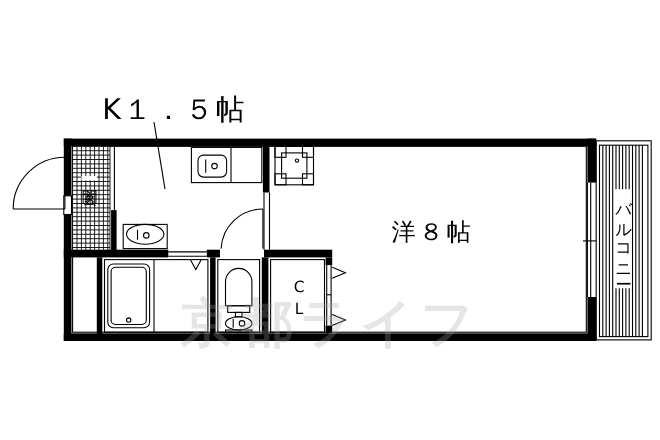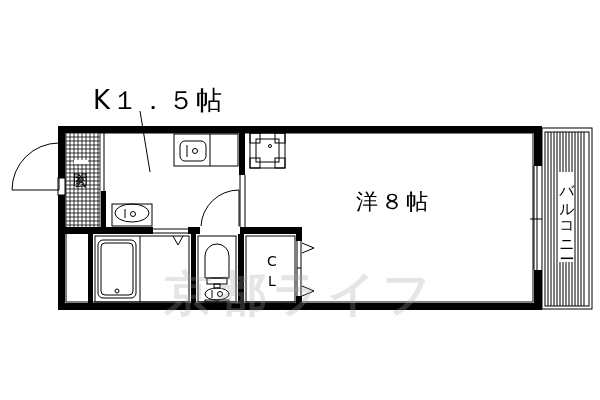--- a/index.html
+++ b/index.html
@@ -1,20 +1,20 @@
 <!DOCTYPE html>
 <html><head>
   <meta charset="utf-8">
   <style>
     html, body { margin: 0; padding: 0; background: #ffffff; }
     body { width: 600px; height: 400px; overflow: hidden; position: relative; font-family: "DejaVu Sans", sans-serif; }
     #plan { position: absolute; left: 0; top: 0; width: 600px; height: 400px; }
     .lbl { position: absolute; color: #000; white-space: nowrap; line-height: 1; }
     .k-label { left: 93px; top: 87px; font-size: 26px; letter-spacing: 2px; }
-    .room-label { left: 356px; top: 191px; font-size: 22px; letter-spacing: 3px; }
+    .room-label { left: 356px; top: 201px; font-size: 22px; letter-spacing: 3px; }
     .vert { position: absolute; writing-mode: vertical-rl; text-orientation: upright; line-height: 1; color: #000; }
     .genkan { left: 74px; top: 160px; font-size: 14px; background: #fff; padding: 2px 0; }
     .balcony { left: 559px; top: 172px; font-size: 15px; letter-spacing: 2px; background: #fff; padding: 2px 0; }
     .cl-c { left: 267px; top: 254px; font-size: 14px; }
     .cl-l { left: 268px; top: 274px; font-size: 14px; }
     .watermark { position: absolute; left: 164px; top: 262px; font-size: 48px; font-weight: bold; color: rgba(160,160,160,0.28); letter-spacing: 6px; pointer-events: none; font-family: "DejaVu Sans", sans-serif; }
   </style>
 </head>
 <body>
 

